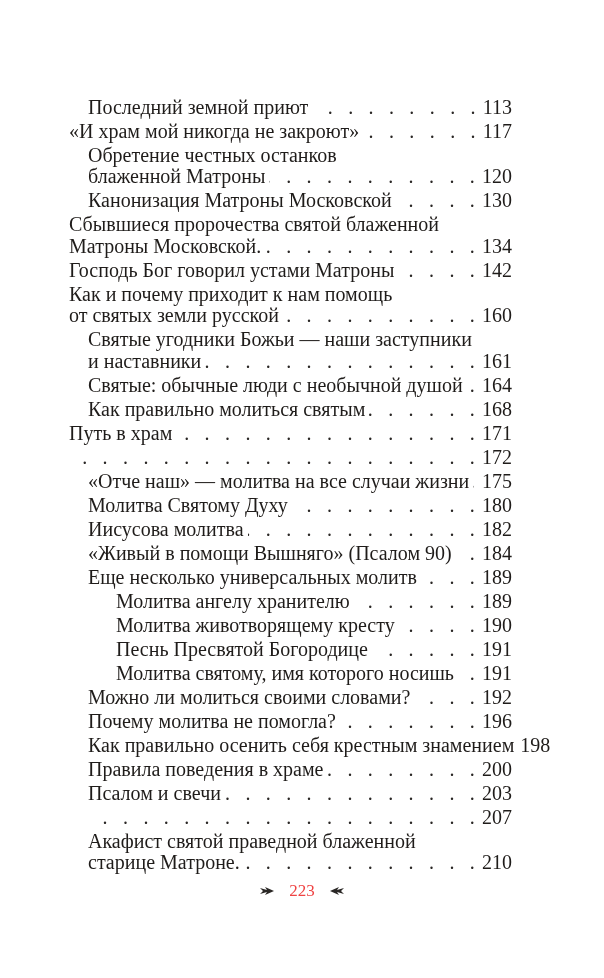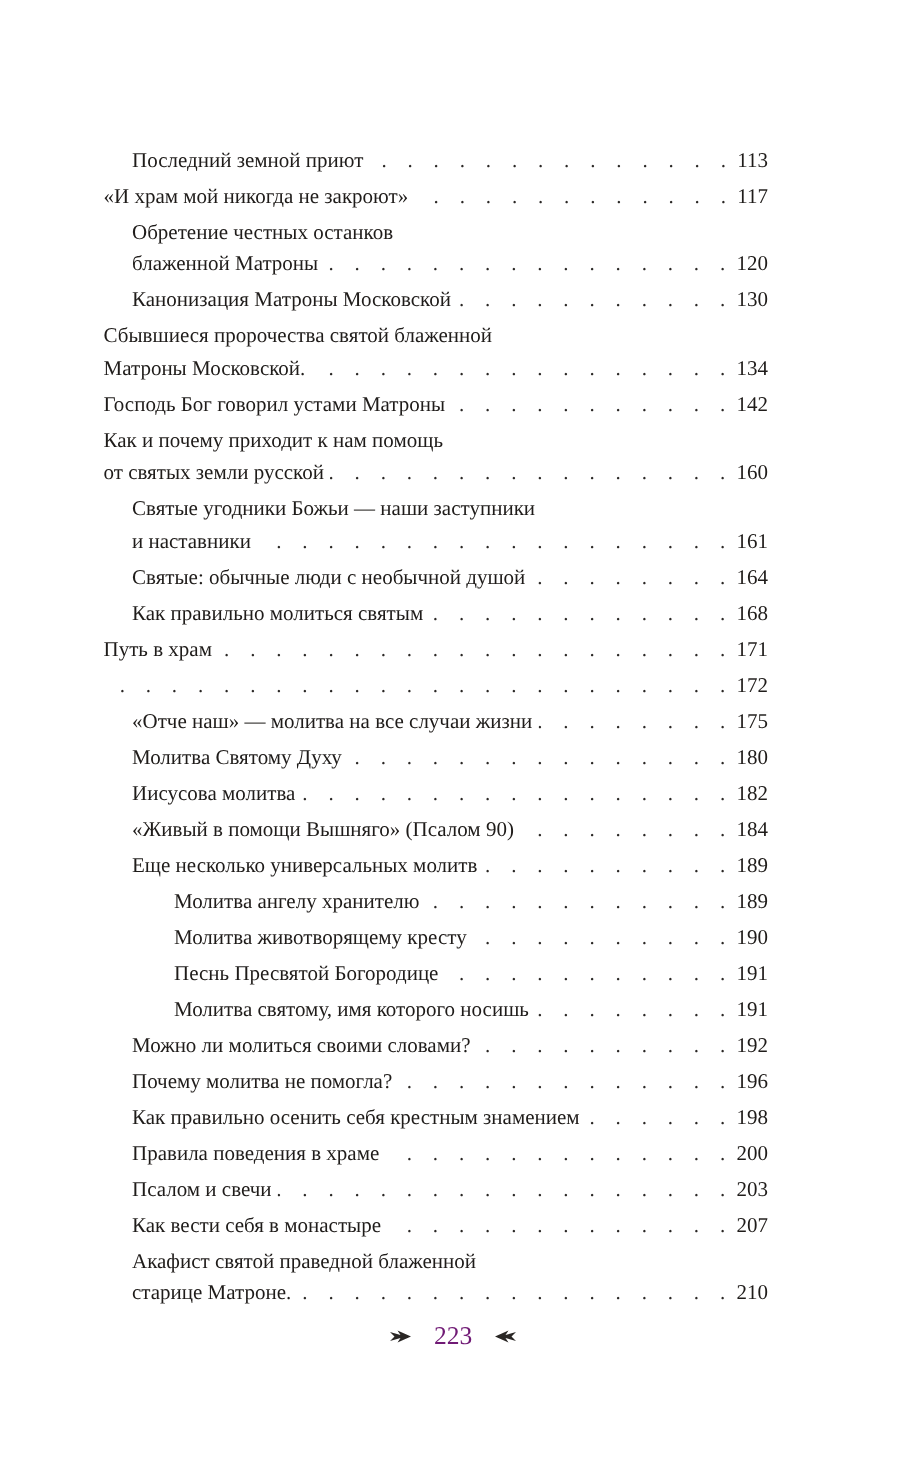--- a/index.html
+++ b/index.html
@@ -19,21 +19,21 @@
     }
     .entry {
       position: relative;
       margin-bottom: 2.6px;
     }
     .entry.lvl1 { padding-left: 19px; }
     .entry.lvl2 { padding-left: 47px; }
     .line {
       display: flex;
       align-items: baseline;
-      font-size: 14px;
+      font-size: 20px;
       line-height: 21.4px;
       white-space: nowrap;
     }
     .line .txt { flex: 0 0 auto; }
     .line .dots {
       flex: 1 1 auto;
       overflow: hidden;
       white-space: nowrap;
       margin: 0 2px 0 4px;
       letter-spacing: 5.2px;
@@ -41,21 +41,21 @@
       direction: rtl;
     }
     .line .pg { flex: 0 0 auto; }
     .footer {
       position: absolute;
       left: 0; right: 0;
       top: 878px;
       text-align: center;
       font-size: 17px;
       line-height: 24px;
-      color: #701a75;
+      color: #ef4444;
     }
     .footer .orn {
       display: inline-block;
       vertical-align: middle;
       width: 16px; height: 12px;
       margin: 0 10px;
     }
     .footer .num { vertical-align: middle; }
   </style>
 </head>
@@ -250,21 +250,20 @@
     </div>
     <div class="entry lvl1">
       <div class="line">
         <span class="txt">Псалом и свечи</span>
         <span class="dots">. . . . . . . . . . . . . . . . . . . . . . . . . . . . . . . . . . . . . . . . . . . . . . . .</span>
         <span class="pg">203</span>
       </div>
     </div>
     <div class="entry lvl1">
       <div class="line">
-        <span class="txt">Как вести себя в монастыре</span>
         <span class="dots">. . . . . . . . . . . . . . . . . . . . . . . . . . . . . . . . . . . . . . . . . . . . . . . .</span>
         <span class="pg">207</span>
       </div>
     </div>
     <div class="entry lvl1">
       <div class="line">
         <span class="txt">Акафист святой праведной блаженной</span>
       </div>
       <div class="line">
         <span class="txt">старице Матроне.</span>

